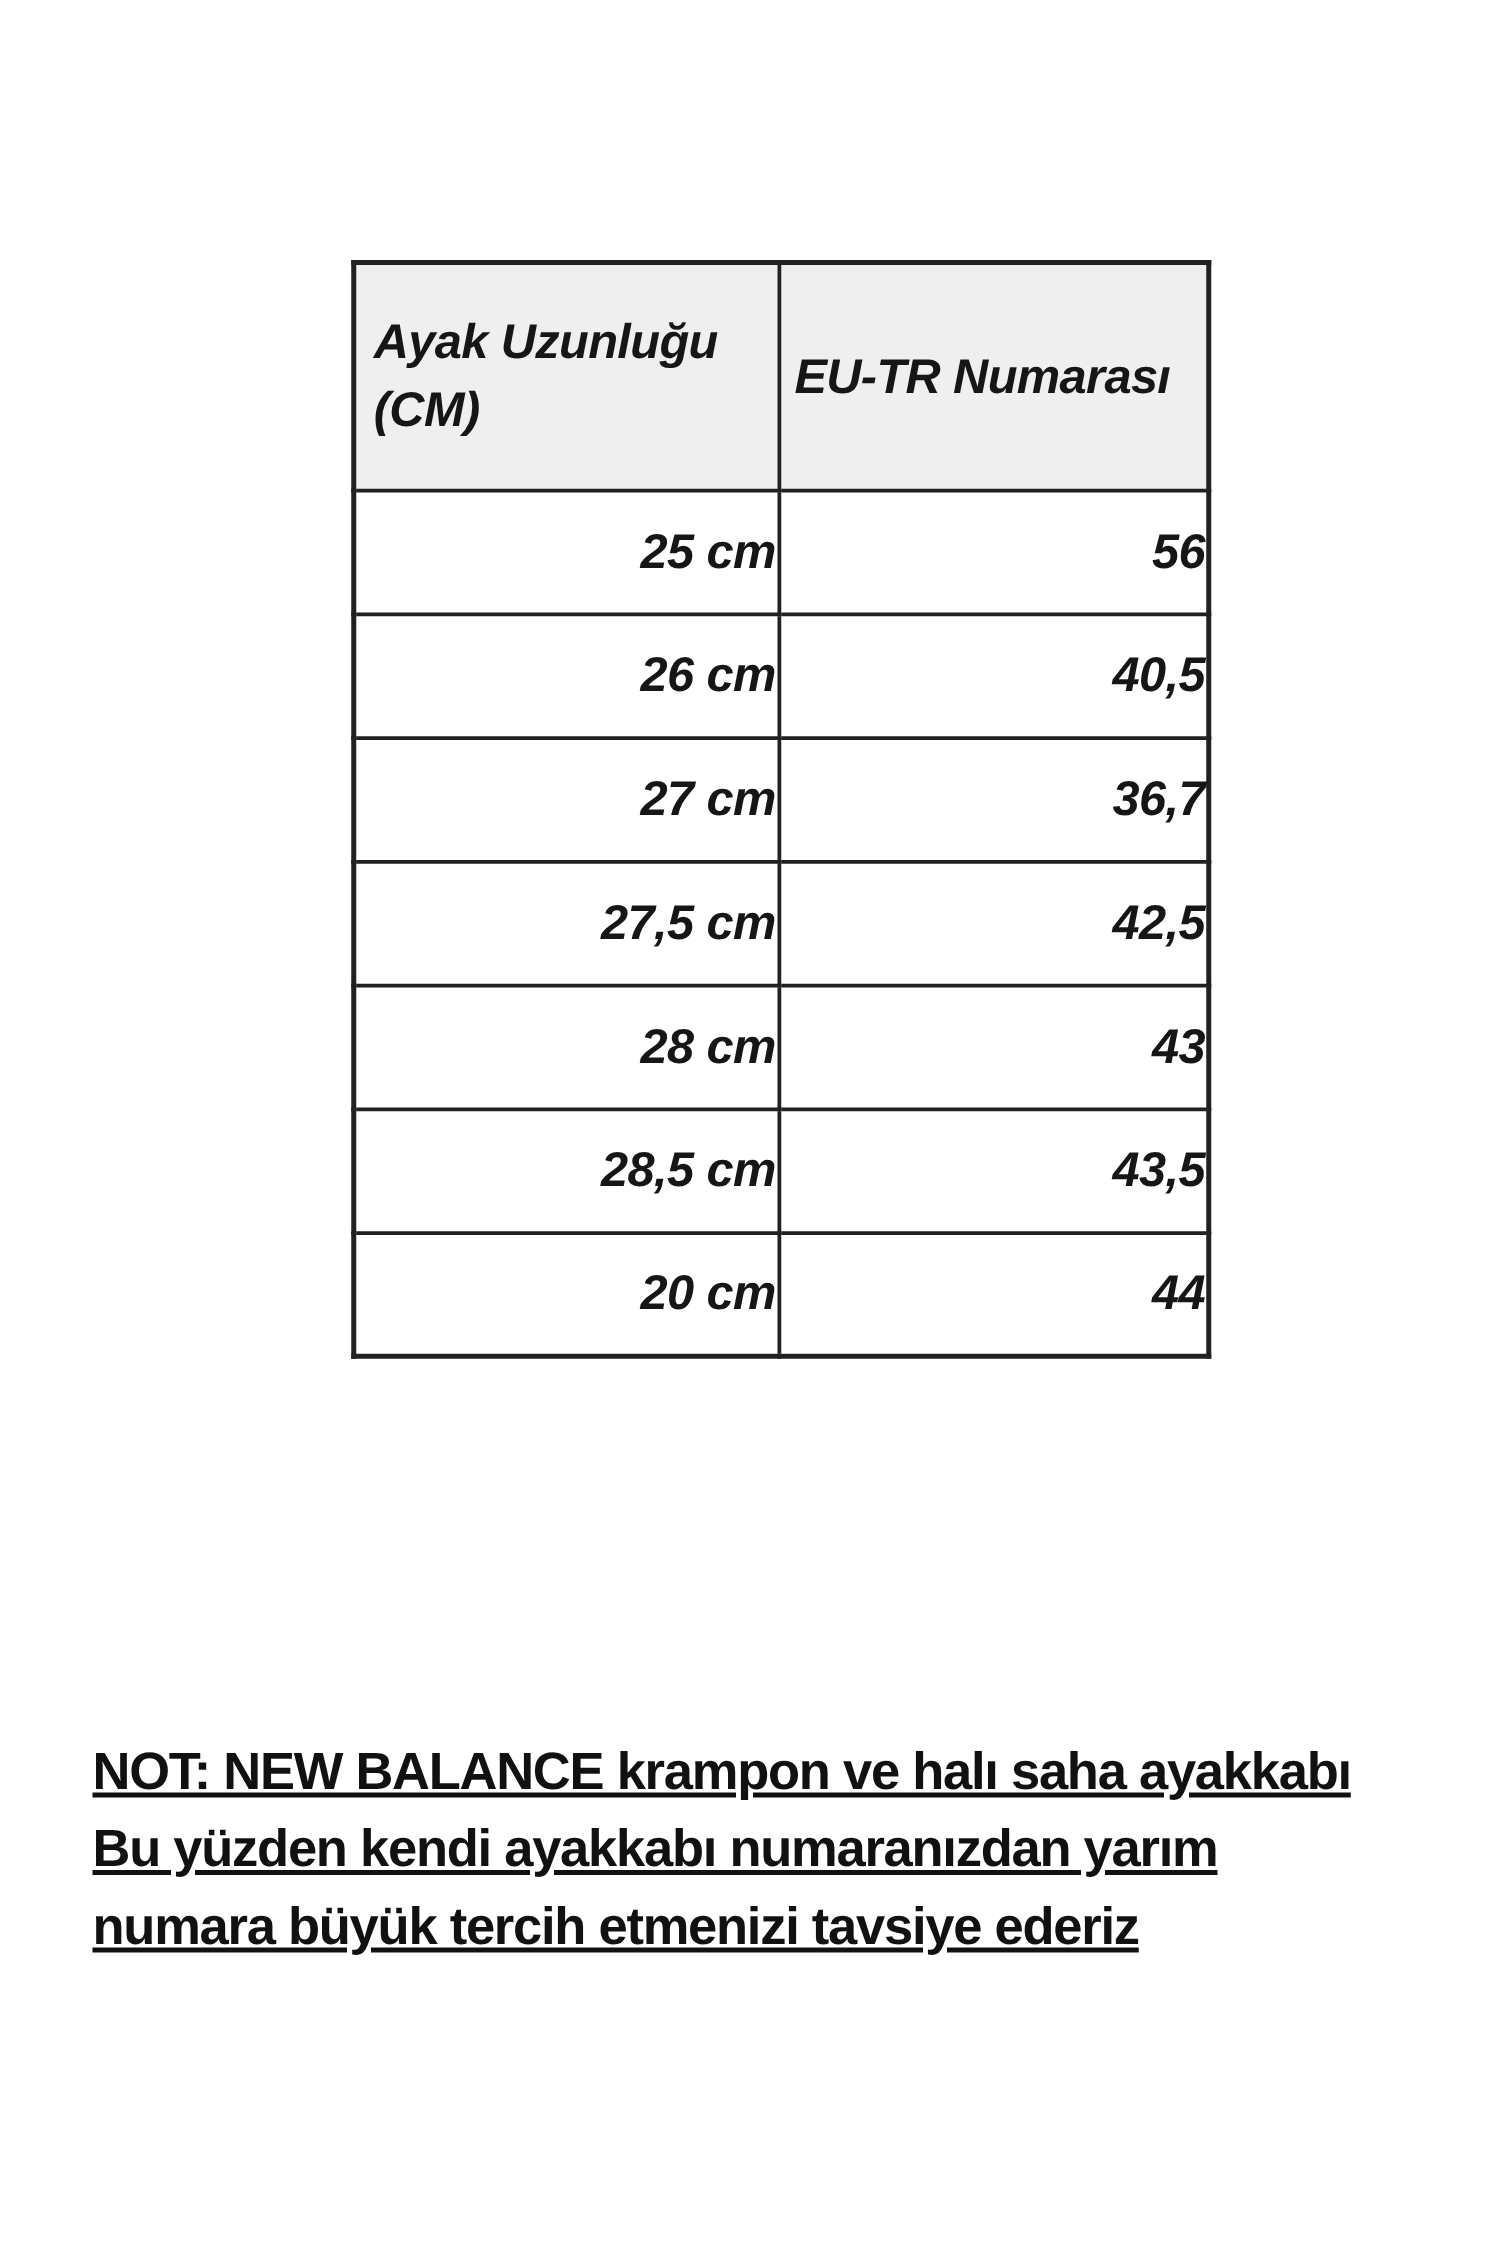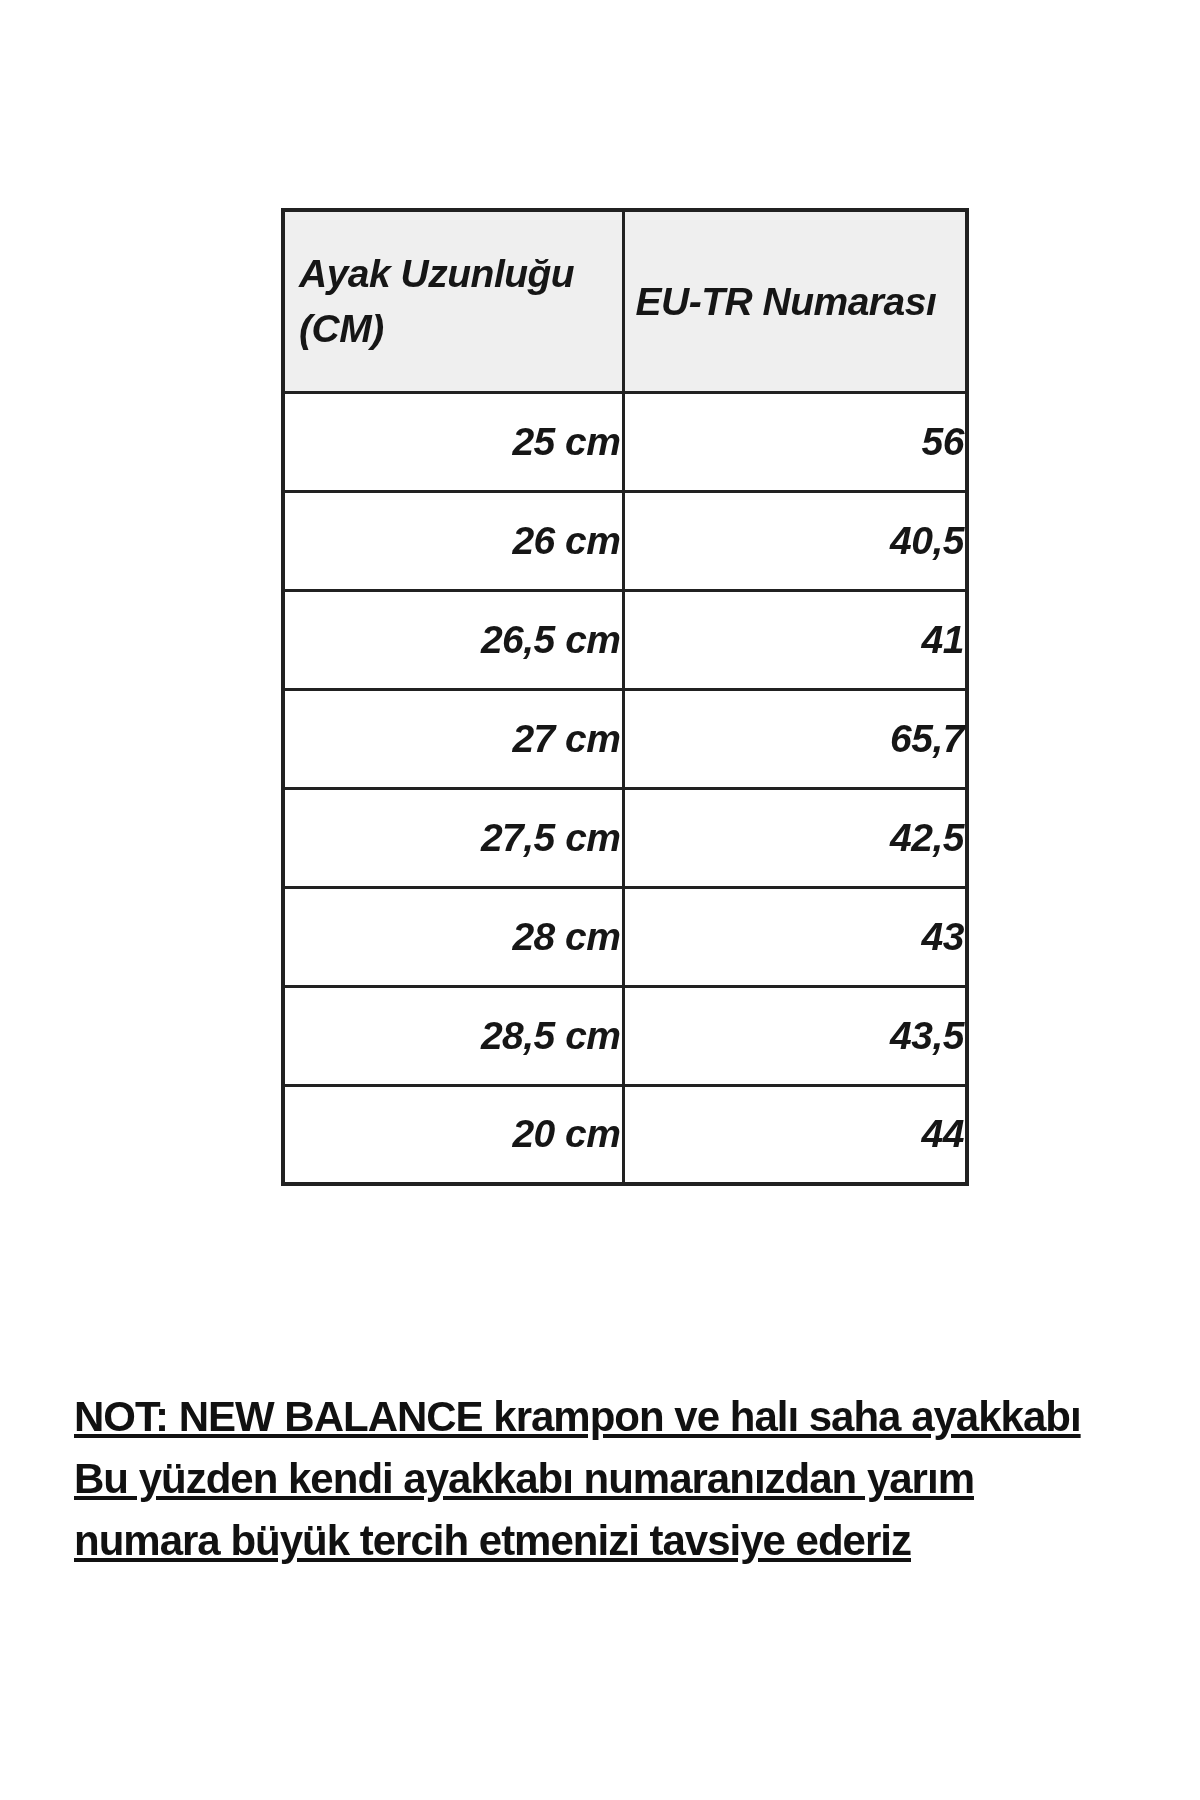--- a/index.html
+++ b/index.html
@@ -88,26 +88,22 @@
   <tbody>
       <tr>
         <td>25 cm</td>
         <td>56</td>
       </tr>
       <tr>
         <td>26 cm</td>
         <td>40,5</td>
       </tr>
       <tr>
-        <td>26,5 cm</td>
-        <td>41</td>
-      </tr>
-      <tr>
         <td>27 cm</td>
-        <td>65,7</td>
+        <td>36,7</td>
       </tr>
       <tr>
         <td>27,5 cm</td>
         <td>42,5</td>
       </tr>
       <tr>
         <td>28 cm</td>
         <td>43</td>
       </tr>
       <tr>

